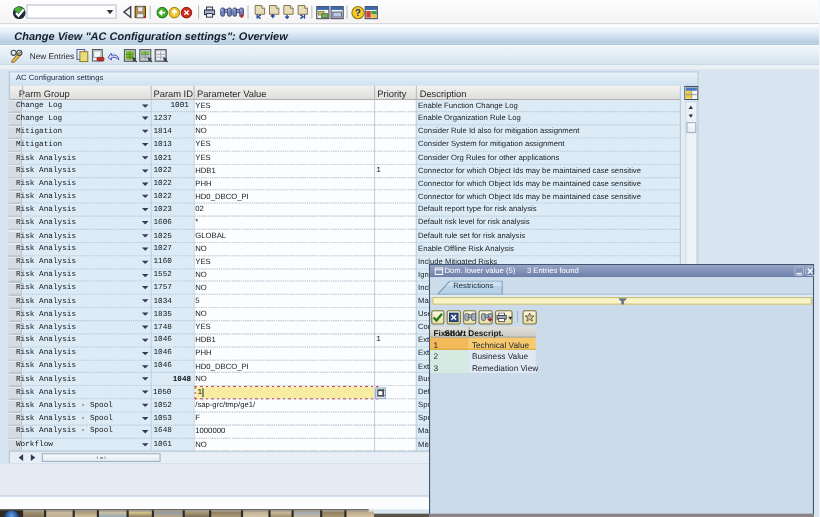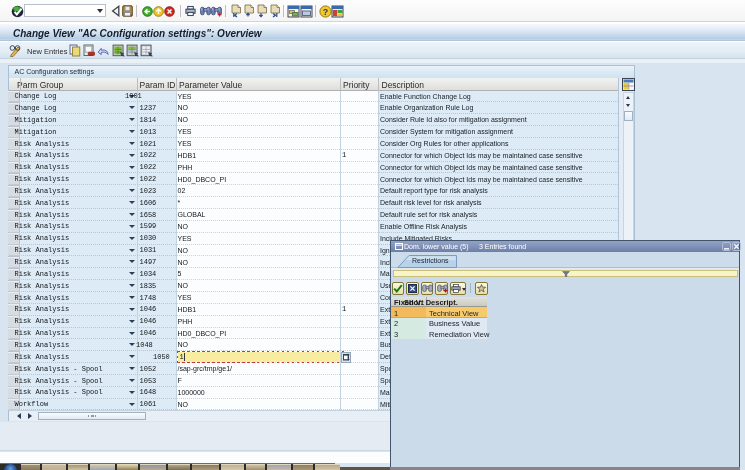--- a/index.html
+++ b/index.html
@@ -176,21 +176,21 @@
 <div class="ab" style="left:137.0px;top:90.5px;width:1px;height:319.9px;background:#c3d3e2;"></div>
 <div class="ab" style="left:176.0px;top:90.5px;width:1px;height:319.9px;background:#c3d3e2;"></div>
 <div class="ab" style="left:340.0px;top:90.5px;width:1px;height:319.9px;background:#c3d3e2;"></div>
 <div class="ab" style="left:378.0px;top:90.5px;width:1px;height:319.9px;background:#c3d3e2;"></div>
 <div class="ab" style="left:618.0px;top:78px;width:1px;height:332.4px;background:#b3c6d8;"></div>
 <div class="ab" style="left:9px;top:101.35px;width:609px;height:0;border-top:1px dotted #b4c6d7;"></div>
 <div class="ab" style="left:177px;top:101.35px;width:201px;height:0;border-top:1px dotted #cdd3d9;"></div>
 <div class="ab" style="left:9px;top:101.35px;width:11px;height:0;border-top:1px solid #c2cbd4;"></div>
 <div class="ab mono" style="left:14.5px;top:92.10px;font-size:7px;color:#101418;white-space:pre;">Change Log</div>
 <div class="tria" style="left:128.5px;top:94.50px;border-left:3.2px solid transparent;border-right:3.2px solid transparent;border-top:3.8px solid #2c3c55;"></div>
-<div class="ab mono" style="left:125px;top:92.10px;font-size:7px;color:#101418;">1001</div>
+<div class="ab mono" style="left:155px;top:92.10px;font-size:7px;color:#101418;">1001</div>
 <div class="ab" style="left:177.5px;top:92.60px;font-size:7px;color:#14181c;">YES</div>
 <div class="ab" style="left:380px;top:92.60px;font-size:7px;color:#181c20;white-space:nowrap;">Enable Function Change Log</div>
 <div class="ab" style="left:9px;top:113.20px;width:609px;height:0;border-top:1px dotted #b4c6d7;"></div>
 <div class="ab" style="left:177px;top:113.20px;width:201px;height:0;border-top:1px dotted #cdd3d9;"></div>
 <div class="ab" style="left:9px;top:113.20px;width:11px;height:0;border-top:1px solid #c2cbd4;"></div>
 <div class="ab mono" style="left:14.5px;top:103.95px;font-size:7px;color:#101418;white-space:pre;">Change Log</div>
 <div class="tria" style="left:128.5px;top:106.35px;border-left:3.2px solid transparent;border-right:3.2px solid transparent;border-top:3.8px solid #2c3c55;"></div>
 <div class="ab mono" style="left:139.5px;top:103.95px;font-size:7px;color:#101418;">1237</div>
 <div class="ab" style="left:177.5px;top:104.45px;font-size:7px;color:#14181c;">NO</div>
 <div class="ab" style="left:380px;top:104.45px;font-size:7px;color:#181c20;white-space:nowrap;">Enable Organization Rule Log</div>
@@ -257,53 +257,53 @@
 <div class="ab mono" style="left:14.5px;top:198.75px;font-size:7px;color:#101418;white-space:pre;">Risk Analysis</div>
 <div class="tria" style="left:128.5px;top:201.15px;border-left:3.2px solid transparent;border-right:3.2px solid transparent;border-top:3.8px solid #2c3c55;"></div>
 <div class="ab mono" style="left:139.5px;top:198.75px;font-size:7px;color:#101418;">1606</div>
 <div class="ab" style="left:177.5px;top:199.25px;font-size:7px;color:#14181c;">*</div>
 <div class="ab" style="left:380px;top:199.25px;font-size:7px;color:#181c20;white-space:nowrap;">Default risk level for risk analysis</div>
 <div class="ab" style="left:9px;top:219.85px;width:609px;height:0;border-top:1px dotted #b4c6d7;"></div>
 <div class="ab" style="left:177px;top:219.85px;width:201px;height:0;border-top:1px dotted #cdd3d9;"></div>
 <div class="ab" style="left:9px;top:219.85px;width:11px;height:0;border-top:1px solid #c2cbd4;"></div>
 <div class="ab mono" style="left:14.5px;top:210.60px;font-size:7px;color:#101418;white-space:pre;">Risk Analysis</div>
 <div class="tria" style="left:128.5px;top:213.00px;border-left:3.2px solid transparent;border-right:3.2px solid transparent;border-top:3.8px solid #2c3c55;"></div>
-<div class="ab mono" style="left:139.5px;top:210.60px;font-size:7px;color:#101418;">1658</div>
+<div class="ab mono" style="left:139.5px;top:210.60px;font-size:7px;color:#101418;">1025</div>
 <div class="ab" style="left:177.5px;top:211.10px;font-size:7px;color:#14181c;">GLOBAL</div>
 <div class="ab" style="left:380px;top:211.10px;font-size:7px;color:#181c20;white-space:nowrap;">Default rule set for risk analysis</div>
 <div class="ab" style="left:9px;top:231.70px;width:609px;height:0;border-top:1px dotted #b4c6d7;"></div>
 <div class="ab" style="left:177px;top:231.70px;width:201px;height:0;border-top:1px dotted #cdd3d9;"></div>
 <div class="ab" style="left:9px;top:231.70px;width:11px;height:0;border-top:1px solid #c2cbd4;"></div>
 <div class="ab mono" style="left:14.5px;top:222.45px;font-size:7px;color:#101418;white-space:pre;">Risk Analysis</div>
 <div class="tria" style="left:128.5px;top:224.85px;border-left:3.2px solid transparent;border-right:3.2px solid transparent;border-top:3.8px solid #2c3c55;"></div>
-<div class="ab mono" style="left:139.5px;top:222.45px;font-size:7px;color:#101418;">1599</div>
+<div class="ab mono" style="left:139.5px;top:222.45px;font-size:7px;color:#101418;">1027</div>
 <div class="ab" style="left:177.5px;top:222.95px;font-size:7px;color:#14181c;">NO</div>
 <div class="ab" style="left:380px;top:222.95px;font-size:7px;color:#181c20;white-space:nowrap;">Enable Offline Risk Analysis</div>
 <div class="ab" style="left:9px;top:243.55px;width:609px;height:0;border-top:1px dotted #b4c6d7;"></div>
 <div class="ab" style="left:177px;top:243.55px;width:201px;height:0;border-top:1px dotted #cdd3d9;"></div>
 <div class="ab" style="left:9px;top:243.55px;width:11px;height:0;border-top:1px solid #c2cbd4;"></div>
 <div class="ab mono" style="left:14.5px;top:234.30px;font-size:7px;color:#101418;white-space:pre;">Risk Analysis</div>
 <div class="tria" style="left:128.5px;top:236.70px;border-left:3.2px solid transparent;border-right:3.2px solid transparent;border-top:3.8px solid #2c3c55;"></div>
-<div class="ab mono" style="left:139.5px;top:234.30px;font-size:7px;color:#101418;">1030</div>
+<div class="ab mono" style="left:139.5px;top:234.30px;font-size:7px;color:#101418;">1160</div>
 <div class="ab" style="left:177.5px;top:234.80px;font-size:7px;color:#14181c;">YES</div>
 <div class="ab" style="left:380px;top:234.80px;font-size:7px;color:#181c20;white-space:nowrap;">Include Mitigated Risks</div>
 <div class="ab" style="left:9px;top:255.40px;width:609px;height:0;border-top:1px dotted #b4c6d7;"></div>
 <div class="ab" style="left:177px;top:255.40px;width:201px;height:0;border-top:1px dotted #cdd3d9;"></div>
 <div class="ab" style="left:9px;top:255.40px;width:11px;height:0;border-top:1px solid #c2cbd4;"></div>
 <div class="ab mono" style="left:14.5px;top:246.15px;font-size:7px;color:#101418;white-space:pre;">Risk Analysis</div>
 <div class="tria" style="left:128.5px;top:248.55px;border-left:3.2px solid transparent;border-right:3.2px solid transparent;border-top:3.8px solid #2c3c55;"></div>
-<div class="ab mono" style="left:139.5px;top:246.15px;font-size:7px;color:#101418;">1031</div>
+<div class="ab mono" style="left:139.5px;top:246.15px;font-size:7px;color:#101418;">1552</div>
 <div class="ab" style="left:177.5px;top:246.65px;font-size:7px;color:#14181c;">NO</div>
 <div class="ab" style="left:380px;top:246.65px;font-size:7px;color:#181c20;white-space:nowrap;">Ignore Critical Roles &amp; Profiles</div>
 <div class="ab" style="left:9px;top:267.25px;width:609px;height:0;border-top:1px dotted #b4c6d7;"></div>
 <div class="ab" style="left:177px;top:267.25px;width:201px;height:0;border-top:1px dotted #cdd3d9;"></div>
 <div class="ab" style="left:9px;top:267.25px;width:11px;height:0;border-top:1px solid #c2cbd4;"></div>
 <div class="ab mono" style="left:14.5px;top:258.00px;font-size:7px;color:#101418;white-space:pre;">Risk Analysis</div>
 <div class="tria" style="left:128.5px;top:260.40px;border-left:3.2px solid transparent;border-right:3.2px solid transparent;border-top:3.8px solid #2c3c55;"></div>
-<div class="ab mono" style="left:139.5px;top:258.00px;font-size:7px;color:#101418;">1497</div>
+<div class="ab mono" style="left:139.5px;top:258.00px;font-size:7px;color:#101418;">1757</div>
 <div class="ab" style="left:177.5px;top:258.50px;font-size:7px;color:#14181c;">NO</div>
 <div class="ab" style="left:380px;top:258.50px;font-size:7px;color:#181c20;white-space:nowrap;">Include Reference user when doing user analysis</div>
 <div class="ab" style="left:9px;top:279.10px;width:609px;height:0;border-top:1px dotted #b4c6d7;"></div>
 <div class="ab" style="left:177px;top:279.10px;width:201px;height:0;border-top:1px dotted #cdd3d9;"></div>
 <div class="ab" style="left:9px;top:279.10px;width:11px;height:0;border-top:1px solid #c2cbd4;"></div>
 <div class="ab mono" style="left:14.5px;top:269.85px;font-size:7px;color:#101418;white-space:pre;">Risk Analysis</div>
 <div class="tria" style="left:128.5px;top:272.25px;border-left:3.2px solid transparent;border-right:3.2px solid transparent;border-top:3.8px solid #2c3c55;"></div>
 <div class="ab mono" style="left:139.5px;top:269.85px;font-size:7px;color:#101418;">1034</div>
 <div class="ab" style="left:177.5px;top:270.35px;font-size:7px;color:#14181c;">5</div>
 <div class="ab" style="left:380px;top:270.35px;font-size:7px;color:#181c20;white-space:nowrap;">Max number of objects in a package</div>
@@ -346,29 +346,29 @@
 <div class="ab mono" style="left:14.5px;top:329.10px;font-size:7px;color:#101418;white-space:pre;">Risk Analysis</div>
 <div class="tria" style="left:128.5px;top:331.50px;border-left:3.2px solid transparent;border-right:3.2px solid transparent;border-top:3.8px solid #2c3c55;"></div>
 <div class="ab mono" style="left:139.5px;top:329.10px;font-size:7px;color:#101418;">1046</div>
 <div class="ab" style="left:177.5px;top:329.60px;font-size:7px;color:#14181c;">HD0_DBCO_PI</div>
 <div class="ab" style="left:380px;top:329.60px;font-size:7px;color:#181c20;white-space:nowrap;">Extended Objects - Connector</div>
 <div class="ab" style="left:9px;top:350.20px;width:609px;height:0;border-top:1px dotted #b4c6d7;"></div>
 <div class="ab" style="left:177px;top:350.20px;width:201px;height:0;border-top:1px dotted #cdd3d9;"></div>
 <div class="ab" style="left:9px;top:350.20px;width:11px;height:0;border-top:1px solid #c2cbd4;"></div>
 <div class="ab mono" style="left:14.5px;top:340.95px;font-size:7px;color:#101418;white-space:pre;">Risk Analysis</div>
 <div class="tria" style="left:128.5px;top:343.35px;border-left:3.2px solid transparent;border-right:3.2px solid transparent;border-top:3.8px solid #2c3c55;"></div>
-<div class="ab mono" style="left:136px;top:340.95px;font-size:7px;color:#101418;">1048</div>
+<div class="ab mono" style="left:157px;top:340.95px;font-size:7px;color:#101418;font-weight:bold;">1048</div>
 <div class="ab" style="left:177.5px;top:341.45px;font-size:7px;color:#14181c;">NO</div>
 <div class="ab" style="left:380px;top:341.45px;font-size:7px;color:#181c20;white-space:nowrap;">Business view of risk analysis</div>
 <div class="ab" style="left:9px;top:362.05px;width:609px;height:0;border-top:1px dotted #b4c6d7;"></div>
 <div class="ab" style="left:177px;top:362.05px;width:201px;height:0;border-top:1px dotted #cdd3d9;"></div>
 <div class="ab" style="left:9px;top:362.05px;width:11px;height:0;border-top:1px solid #c2cbd4;"></div>
 <div class="ab mono" style="left:14.5px;top:352.80px;font-size:7px;color:#101418;white-space:pre;">Risk Analysis</div>
 <div class="tria" style="left:128.5px;top:355.20px;border-left:3.2px solid transparent;border-right:3.2px solid transparent;border-top:3.8px solid #2c3c55;"></div>
-<div class="ab mono" style="left:153px;top:352.80px;font-size:7px;color:#101418;">1050</div>
+<div class="ab mono" style="left:139px;top:352.80px;font-size:7px;color:#101418;">1050</div>
 <div class="ab" style="left:380px;top:353.30px;font-size:7px;color:#181c20;white-space:nowrap;">Default view for risk analysis</div>
 <div class="ab" style="left:9px;top:373.90px;width:609px;height:0;border-top:1px dotted #b4c6d7;"></div>
 <div class="ab" style="left:177px;top:373.90px;width:201px;height:0;border-top:1px dotted #cdd3d9;"></div>
 <div class="ab" style="left:9px;top:373.90px;width:11px;height:0;border-top:1px solid #c2cbd4;"></div>
 <div class="ab mono" style="left:14.5px;top:364.65px;font-size:7px;color:#101418;white-space:pre;">Risk Analysis - Spool</div>
 <div class="tria" style="left:128.5px;top:367.05px;border-left:3.2px solid transparent;border-right:3.2px solid transparent;border-top:3.8px solid #2c3c55;"></div>
 <div class="ab mono" style="left:139.5px;top:364.65px;font-size:7px;color:#101418;">1052</div>
 <div class="ab" style="left:177.5px;top:365.15px;font-size:7px;color:#14181c;">/sap-grc/tmp/ge1/</div>
 <div class="ab" style="left:380px;top:365.15px;font-size:7px;color:#181c20;white-space:nowrap;">Spool file location</div>
 <div class="ab" style="left:9px;top:385.75px;width:609px;height:0;border-top:1px dotted #b4c6d7;"></div>
@@ -498,21 +498,21 @@
 <svg class="icon" style="left:477px;top:283.5px;" width="9" height="9" viewBox="0 0 9 9">
 <path d="M4.5 0.5 L5.6 3.2 L8.6 3.3 L6.2 5.1 L7.1 8 L4.5 6.3 L1.9 8 L2.8 5.1 L0.4 3.3 L3.4 3.2 Z" fill="#cfc49a" stroke="#5c5640" stroke-width="0.8"></path>
 </svg>
 <div class="ab" style="left:390.5px;top:296.5px;width:96.5px;height:10.5px;background:linear-gradient(#e2e2da,#cbcbc3);border-bottom:1px solid #98988e;"></div>
 <div class="ab" style="left:425.5px;top:296.5px;width:1px;height:10.5px;background:#a6a69c;"></div>
 <div class="ab" style="left:394px;top:298.2px;font-size:7.5px;font-weight:bold;color:#1a1a1a;">Fixed V<span style="font-size:6px;">..</span></div>
 <div class="ab" style="left:404px;top:298.2px;font-size:7.5px;font-weight:bold;color:#1a1a1a;">Short Descript.</div>
 <div class="ab" style="left:390.5px;top:307.0px;width:35px;height:10.6px;background:#f2ba5a;"></div>
 <div class="ab" style="left:425.5px;top:307.0px;width:61.5px;height:10.6px;background:#f7ca6e;"></div>
 <div class="ab" style="left:394px;top:308.6px;font-size:7.5px;color:#20242e;">1</div>
-<div class="ab" style="left:429px;top:308.6px;font-size:7.5px;color:#20242e;">Technical View</div>
+<div class="ab" style="left:429px;top:308.6px;font-size:7.5px;color:#20242e;">Technical Value</div>
 <div class="ab" style="left:390.5px;top:317.6px;width:35px;height:10.6px;background:#d5ebe2;"></div>
 <div class="ab" style="left:425.5px;top:317.6px;width:61.5px;height:10.6px;background:#dfe9f3;"></div>
 <div class="ab" style="left:394px;top:319.2px;font-size:7.5px;color:#20242e;">2</div>
 <div class="ab" style="left:429px;top:319.2px;font-size:7.5px;color:#20242e;">Business Value</div>
 <div class="ab" style="left:390.5px;top:328.2px;width:35px;height:10.6px;background:#d5ebe2;"></div>
 <div class="ab" style="left:425.5px;top:328.2px;width:61.5px;height:10.6px;background:#dfe9f3;"></div>
 <div class="ab" style="left:394px;top:329.8px;font-size:7.5px;color:#20242e;">3</div>
 <div class="ab" style="left:429px;top:329.8px;font-size:7.5px;color:#20242e;">Remediation View</div>
 <div class="ab" style="left:390.5px;top:317.1px;width:96.5px;height:1px;background:#d9a93e;"></div>
 <div class="ab" style="left:390px;top:466.5px;width:350px;height:3.5px;background:#8b8389;"></div>

